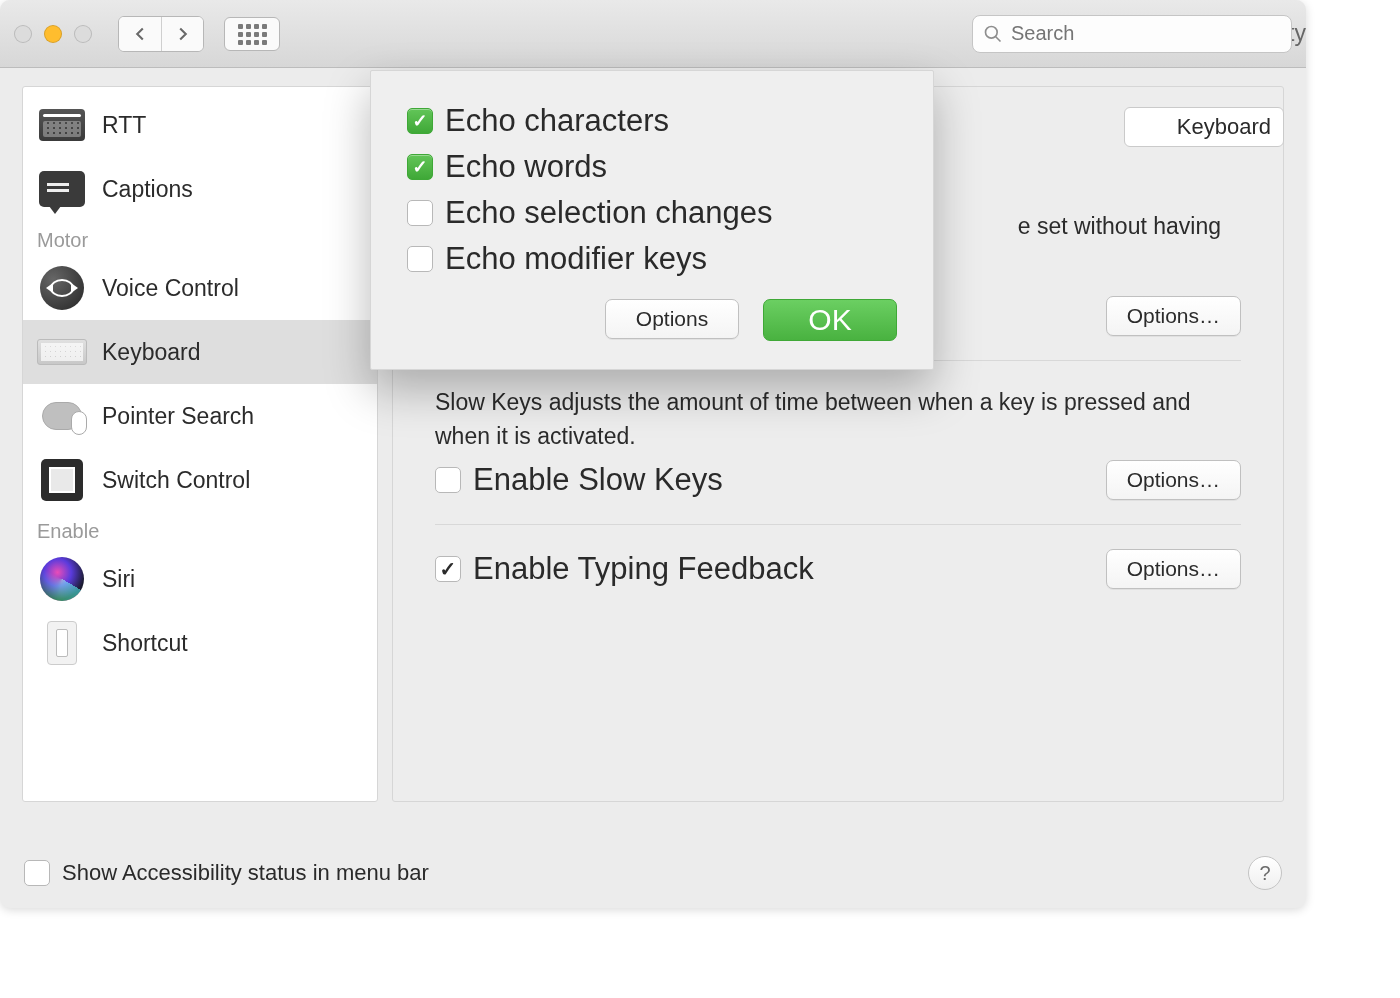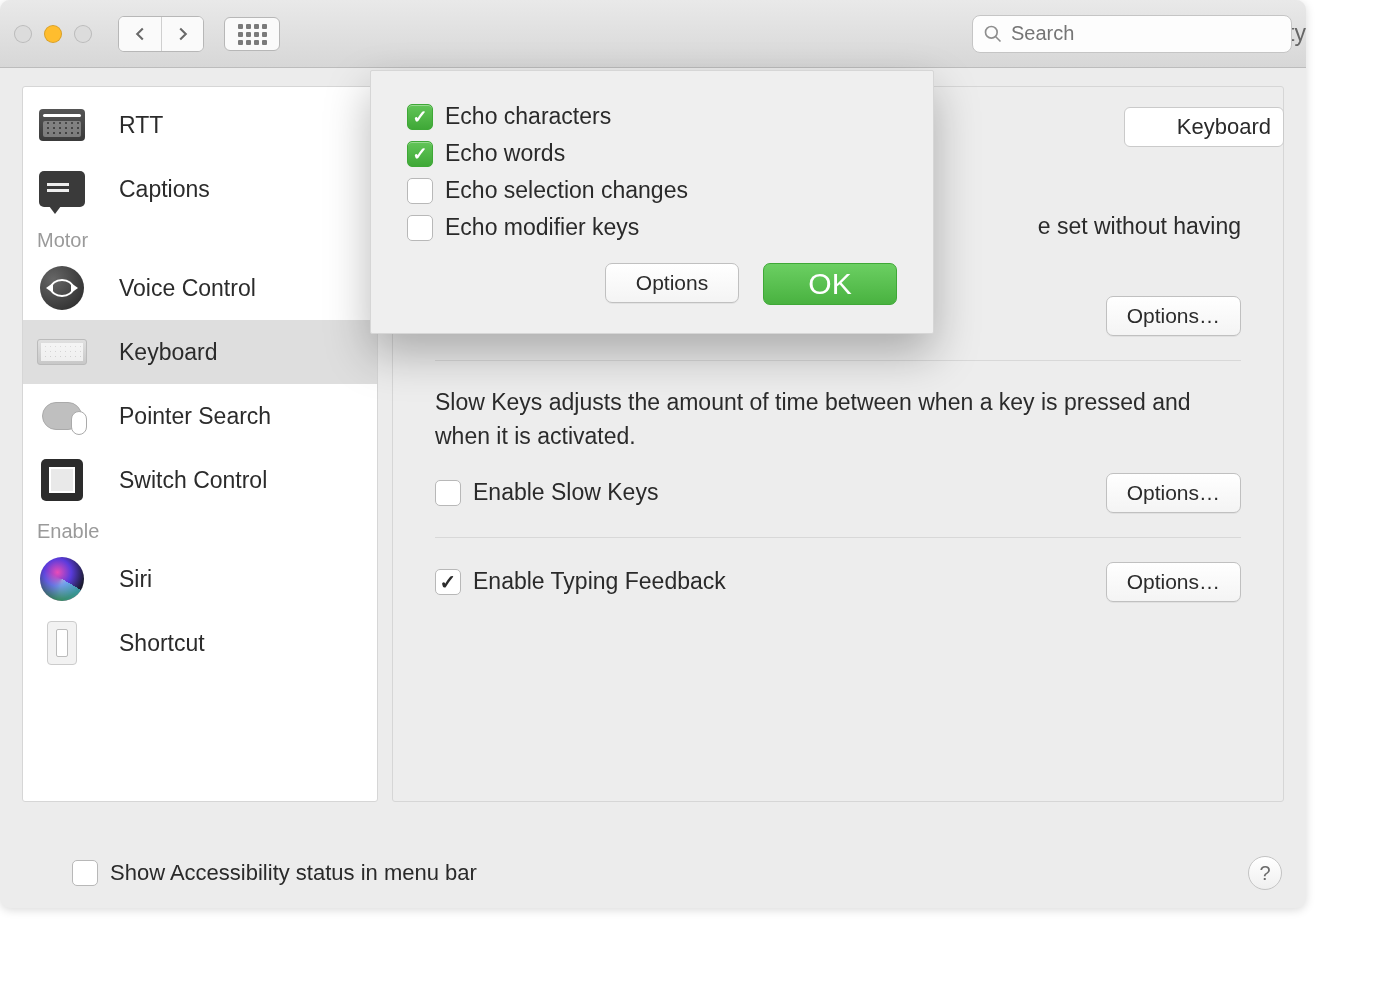--- a/index.html
+++ b/index.html
@@ -29,21 +29,21 @@
 .win-title { position:absolute; left:0; right:0; text-align:right; font-size:23px; color:#666; font-weight:400; pointer-events:none; }
 .search-wrap { position:absolute; right:14px; top:50%; transform:translateY(-50%); width:320px; }
 .search { width:100%; height:38px; border:1px solid #c5c5c5; border-radius:8px; background:#fdfdfd; padding:0 8px 0 38px; font-size:20px; color:#8a8a8a; outline:none; }
 .search-icon { position:absolute; left:11px; top:50%; transform:translateY(-50%); width:20px; height:20px; }
 .search-icon svg { width:20px; height:20px; stroke:#8e8e8e; fill:none; stroke-width:2; }
 
 .body { display:flex; height:calc(100% - 68px); }
 .sidebar { width:392px; padding:18px 14px 0 22px; }
 .sidebar-inner { background:#fff; border:1px solid #d6d6d6; border-radius:3px; height:716px; overflow:hidden; display:flex; flex-direction:column; }
 .section-header { color:#9a9a9a; font-size:20px; padding:8px 14px 4px 14px; font-weight:400; }
-.s-item { display:flex; align-items:center; gap:32px; padding:12px 14px; font-size:23px; color:#2b2b2b; }
+.s-item { display:flex; align-items:center; gap:15px; padding:12px 14px; font-size:23px; color:#2b2b2b; }
 .s-item.selected { background:#dedede; }
 .s-item .icon { width:50px; height:40px; display:flex; align-items:center; justify-content:center; }
 .icon-rtt { width:46px; height:32px; background:linear-gradient(#555,#3a3a3a); border-radius:4px; position:relative; }
 .icon-rtt::before{content:"";position:absolute;left:4px;right:4px;top:5px;height:3px;background:#fff;border-radius:2px;}
 .icon-rtt::after{content:"";position:absolute;left:4px;right:4px;bottom:4px;top:12px;background:repeating-linear-gradient(90deg,#bbb 0 4px,transparent 4px 6px),repeating-linear-gradient(0deg,#bbb 0 3px,transparent 3px 5px);border-radius:2px;opacity:.5;}
 .icon-captions{width:46px;height:36px;background:#3a3a3a;border-radius:5px;position:relative;}
 .icon-captions::before{content:"";position:absolute;left:8px;top:12px;width:22px;height:3px;background:#eee;box-shadow:0 6px 0 #eee;}
 .icon-captions::after{content:"";position:absolute;left:10px;bottom:-7px;width:0;height:0;border-left:6px solid transparent;border-right:6px solid transparent;border-top:8px solid #3a3a3a;}
 .icon-voice{width:44px;height:44px;border-radius:50%;background:radial-gradient(circle at 30% 30%,#666,#252525);position:relative;}
 .icon-voice::before{content:"";position:absolute;left:50%;top:50%;width:20px;height:14px;border:2px solid #fff;border-radius:50%;transform:translate(-50%,-50%);}
@@ -60,21 +60,21 @@
 .icon-shortcut{width:30px;height:44px;background:#f2f2f2;border:1px solid #ccc;border-radius:4px;display:flex;align-items:center;justify-content:center;}
 .icon-shortcut::before{content:"";width:10px;height:26px;background:#fff;border:1px solid #bbb;border-radius:2px;}
 
 .main { flex:1; padding:18px 22px 0 0; position:relative; }
 .main-panel { background:#ededed; border:1px solid #d6d6d6; border-radius:3px; height:716px; padding:40px 42px; position:relative; }
 .tab-right { position:absolute; top:20px; right:-1px; width:160px; height:40px; background:#fff; border:1px solid #cacaca; border-radius:6px; display:flex; align-items:center; justify-content:flex-end; padding-right:12px; font-size:22px; }
 .card-text { font-size:23px; color:#2b2b2b; line-height:1.5; }
 .row { display:flex; align-items:center; justify-content:space-between; }
 .hr { border:0; border-top:1px solid #d8d8d8; margin: 24px 0; }
 .btn { height:40px; border:1px solid #c0c0c0; border-radius:7px; background:linear-gradient(#fff,#f4f4f4); font-size:21px; padding:0 20px; color:#2b2b2b; box-shadow:0 1px 0 rgba(0,0,0,.05); cursor:pointer; }
-.mac-check { display:flex; align-items:center; gap:12px; font-size:23px; }
+.mac-check { display:flex; align-items:center; gap:12px; font-size:31px; }
 .cbox { width:26px; height:26px; border:1px solid #b8b8b8; border-radius:5px; background:#fff; display:flex; align-items:center; justify-content:center; }
 .cbox.checked-black::after { content:"✓"; color:#2b2b2b; font-size:20px; font-weight:600; }
 .cbox.checked-green { background:linear-gradient(#62c558,#3fa837); border-color:#3fa837; box-shadow:inset 0 1px 0 rgba(255,255,255,.35);} 
 .cbox.checked-green::after { content:"✓"; color:#fff; font-size:18px; font-weight:700; }
 
 .dialog { position:absolute; left:370px; top:70px; width:564px; background:#efefef; border:1px solid #d6d6d6; border-radius:2px; box-shadow:0 20px 46px rgba(0,0,0,.28); padding:32px 36px 28px 36px; z-index:10; }
 .dialog .mac-check { margin-bottom:10px; }
 .dialog-actions { display:flex; justify-content:flex-end; gap:24px; margin-top:22px; }
 .btn-ok { height:42px; width:134px; border-radius:7px; border:1px solid #3fa837; background:linear-gradient(#6bcf62,#49b240); color:#fff; font-size:30px; cursor:pointer; }
 
@@ -193,31 +193,31 @@
     </div>
 
     <div class="main">
       <div class="main-panel">
         <div class="tab-right">
           <span>Keyboard</span>
         </div>
 
         <div style="height:82px"></div>
         <div class="row">
-          <div class="card-text" style="max-width:520px;text-align:center;margin-left:auto;">e set without having</div>
+          <div class="card-text" style="max-width:520px;text-align:center;margin-left:auto;margin-right:20px;">e set without having</div>
         </div>
         <div class="row" style="margin-top:52px">
           <span></span>
           <button class="btn">Options…</button>
         </div>
 
         <hr class="hr">
 
         <div class="card-text">Slow Keys adjusts the amount of time between when a key is pressed and when it is activated.</div>
-        <div class="row" style="margin-top:19px">
+        <div class="row" style="margin-top:6px">
           <label class="mac-check">
             <span class="cbox"></span>
             <span>Enable Slow Keys</span>
           </label>
           <button class="btn">Options…</button>
         </div>
 
         <hr class="hr">
 
         <div class="row">
@@ -225,21 +225,21 @@
             <span class="cbox checked-black"></span>
             <span>Enable Typing Feedback</span>
           </label>
           <button class="btn">Options…</button>
         </div>
       </div>
     </div>
   </div>
 
   <div class="footer">
-    <label class="mac-check" style="font-size:22px;margin-left:48px;">
+    <label class="mac-check" style="font-size:22px;">
       <span class="cbox"></span>
       <span>Show Accessibility status in menu bar</span>
     </label>
     <button class="help-btn">
       <span>?</span>
     </button>
   </div>
 
   <div class="dialog">
     <label class="mac-check">

